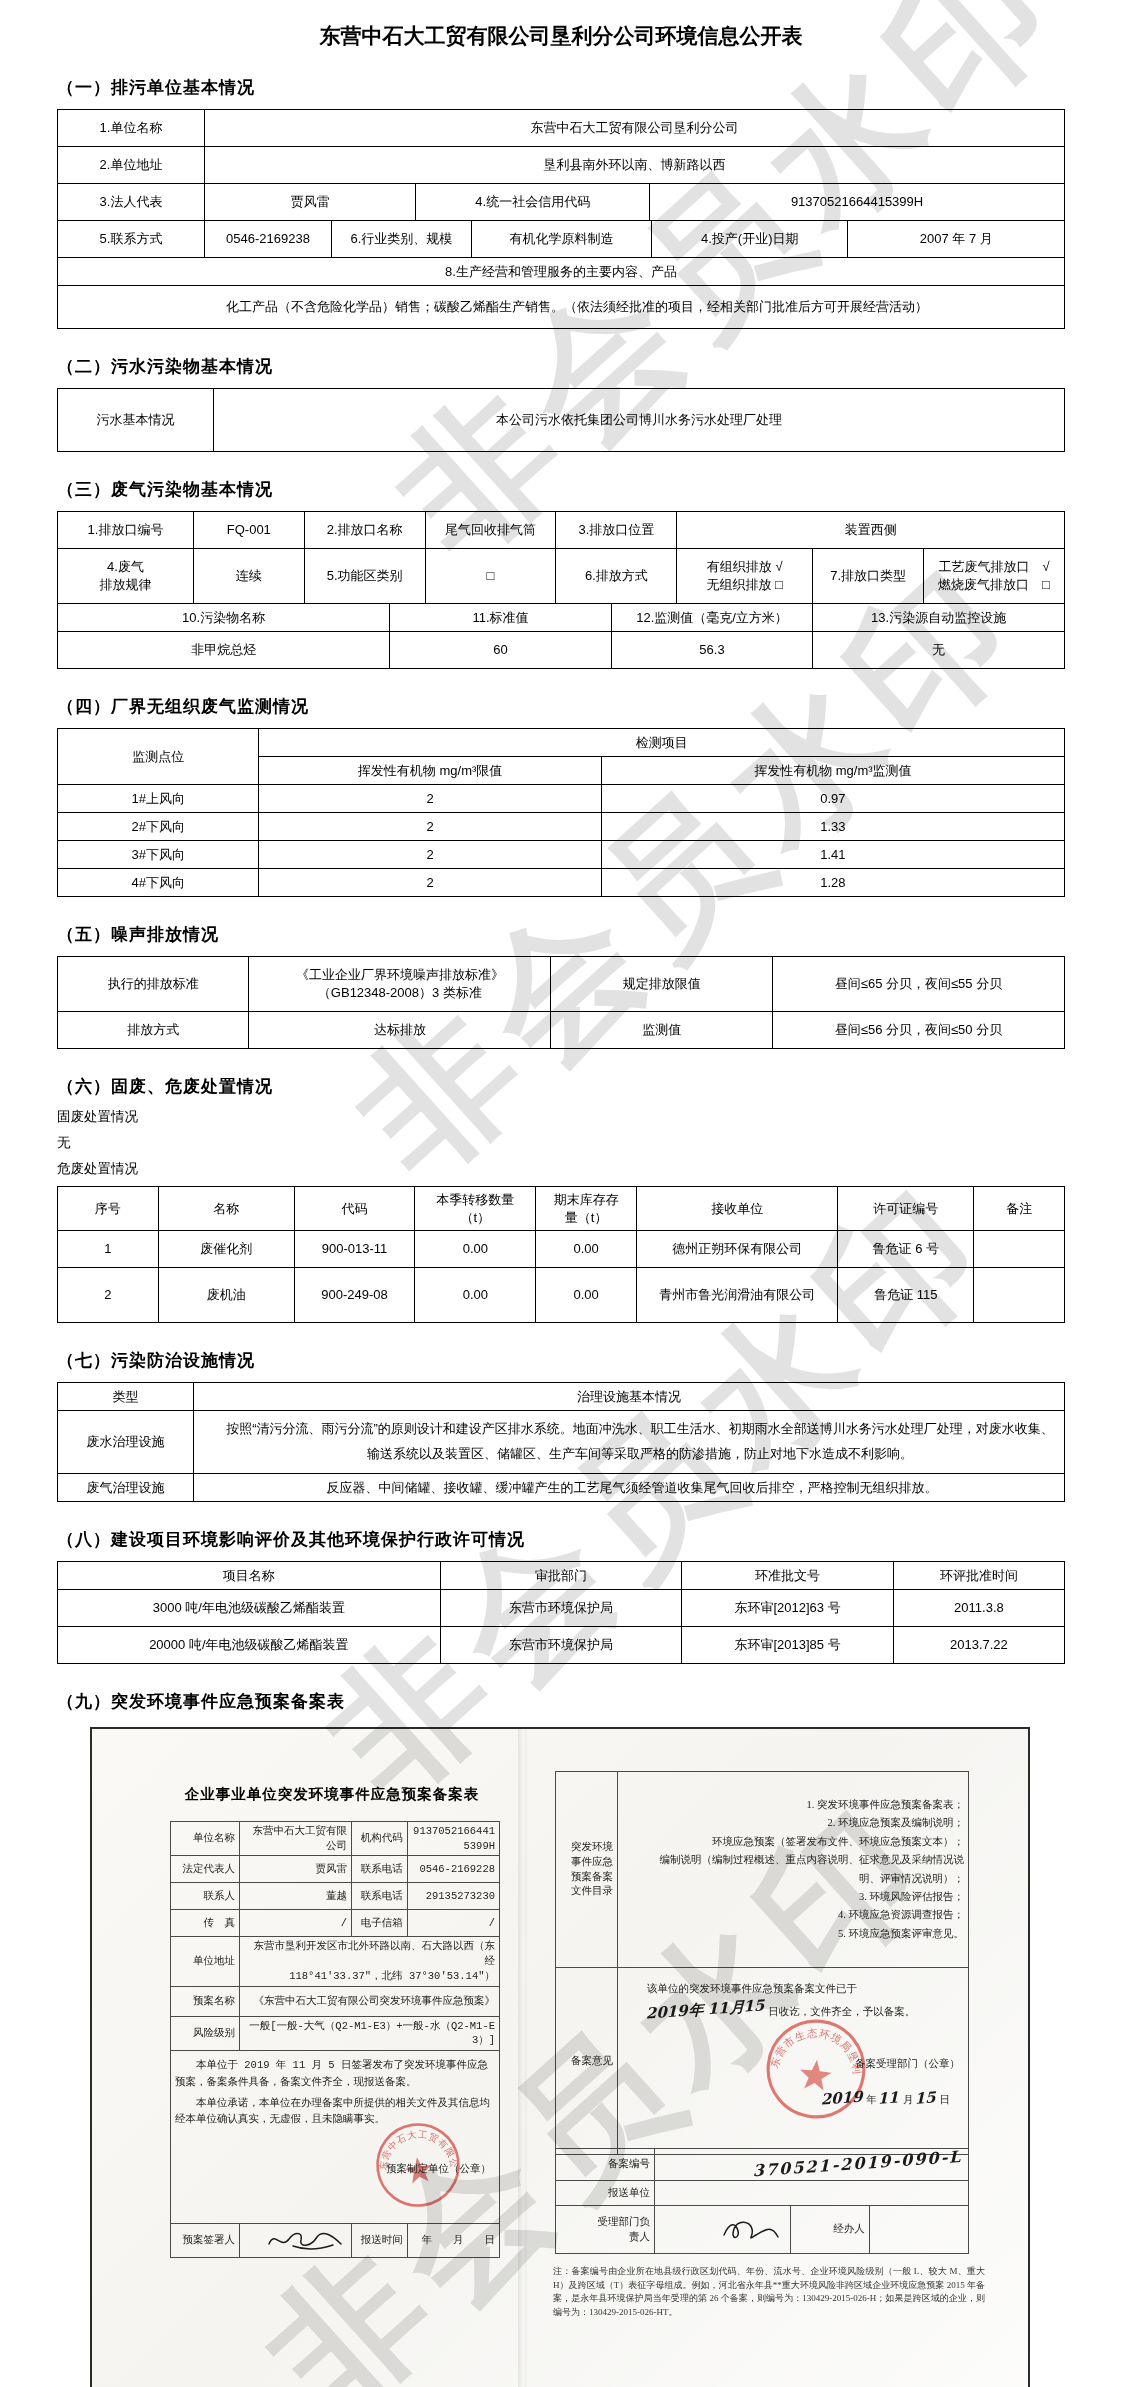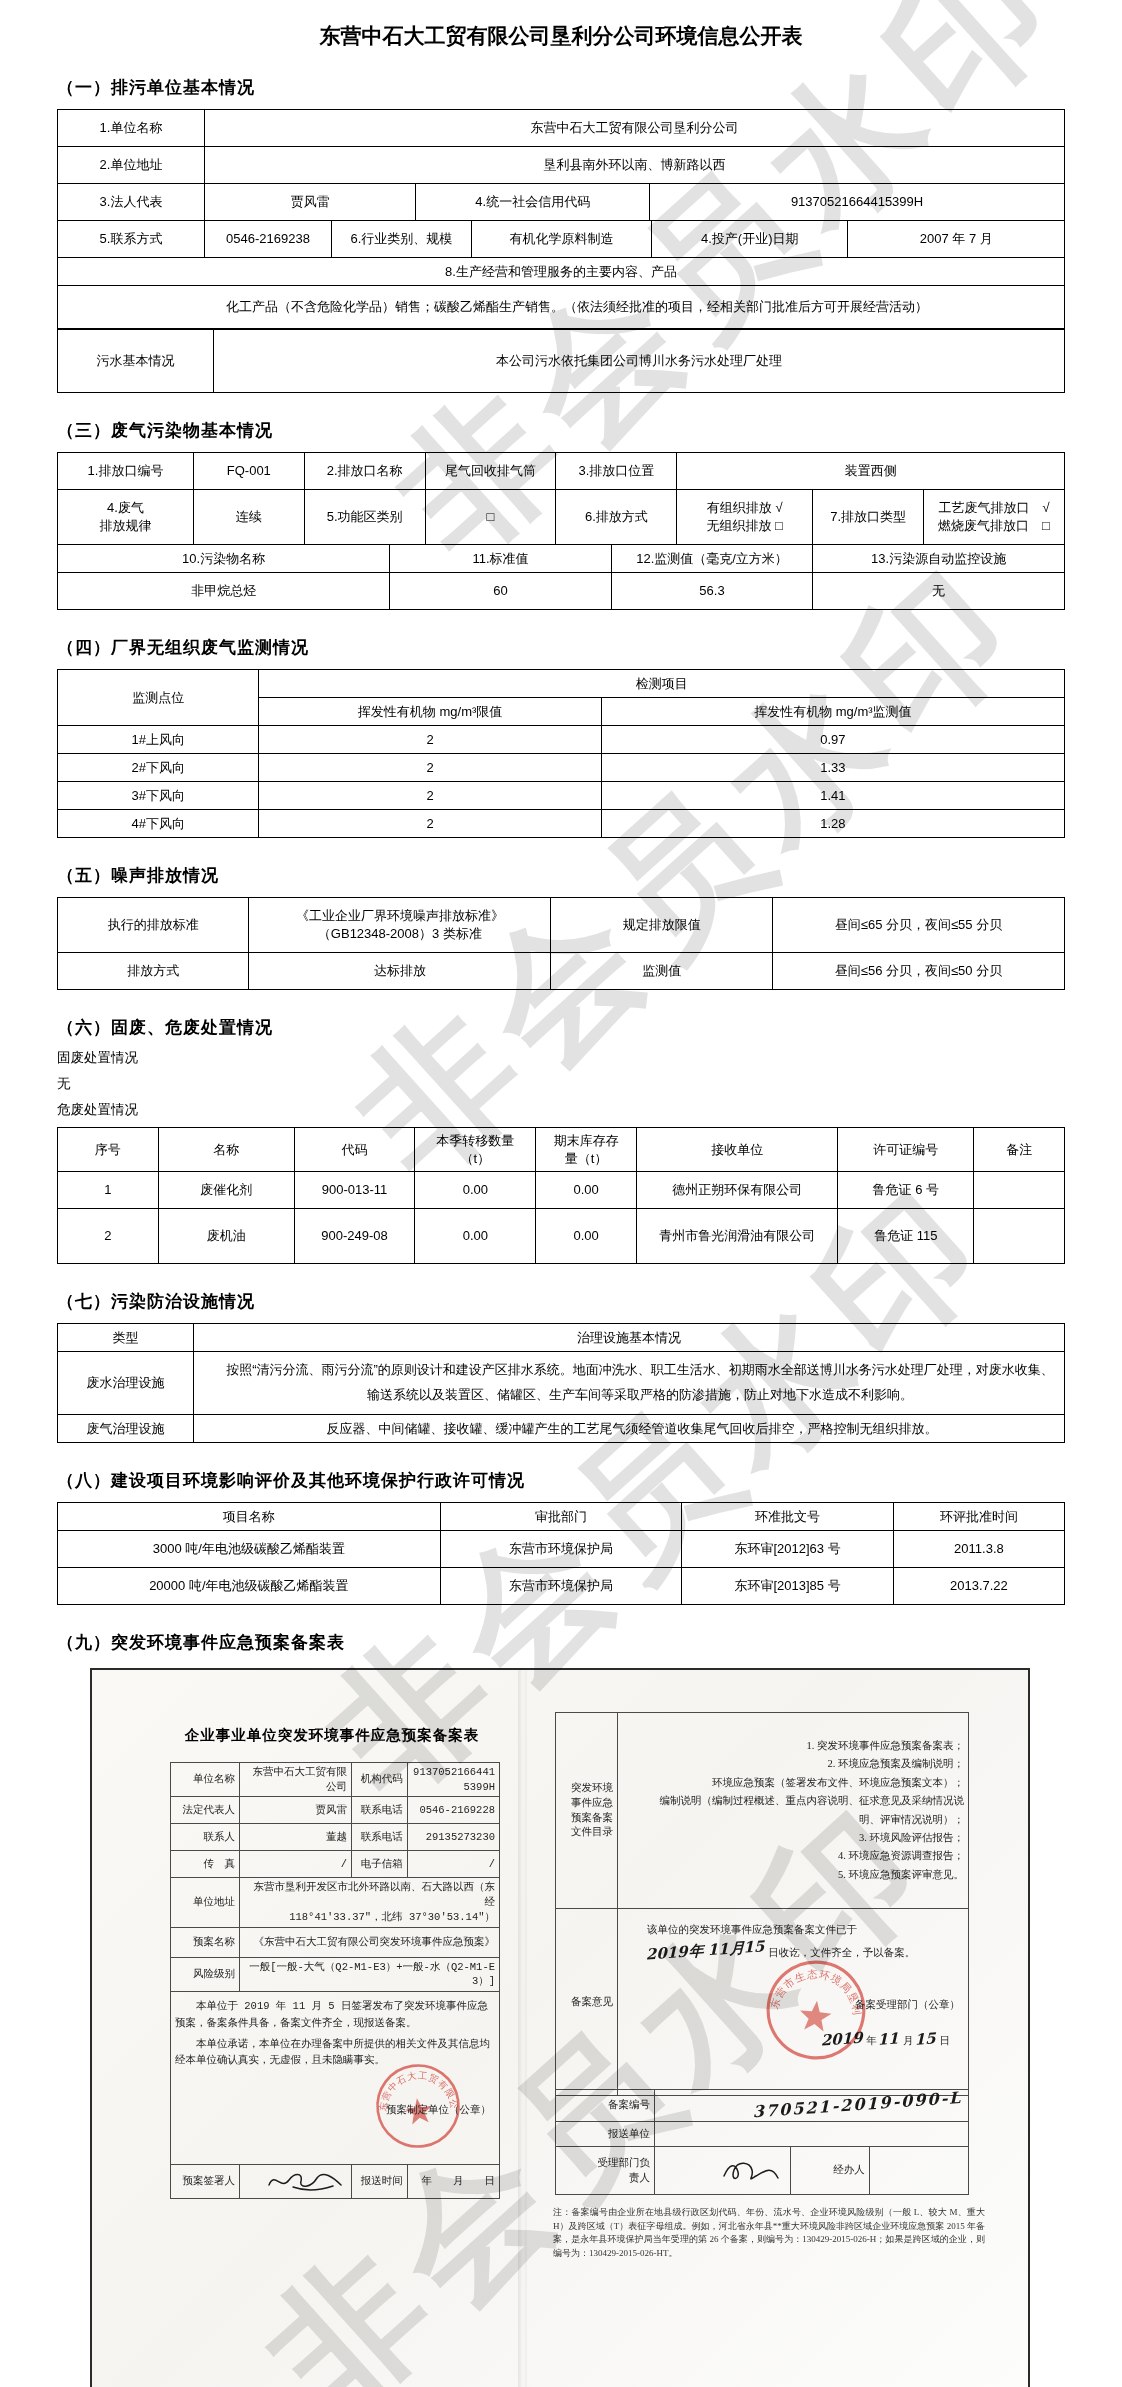--- a/index.html
+++ b/index.html
@@ -131,20 +131,21 @@
     <tbody>
         <tr class="h27">
       <td class="lt">8.生产经营和管理服务的主要内容、产品</td>
     </tr>
     <tr class="h42">
       <td class="lt" style="padding-left:38px">化工产品（不含危险化学品）销售；碳酸乙烯酯生产销售。（依法须经批准的项目，经相关部门批准后方可开展经营活动）</td>
     </tr>
   </tbody>
     </table>
 
+  <h2 class="sec">（二）污水污染物基本情况</h2>
   <table class="t">
     <colgroup>
         <col style="width:15.5%">
         <col>
       </colgroup>
     <tbody>
         <tr class="h64">
       <td>污水基本情况</td>
       <td class="lt pad-mid">本公司污水依托集团公司博川水务污水处理厂处理</td>
     </tr>

